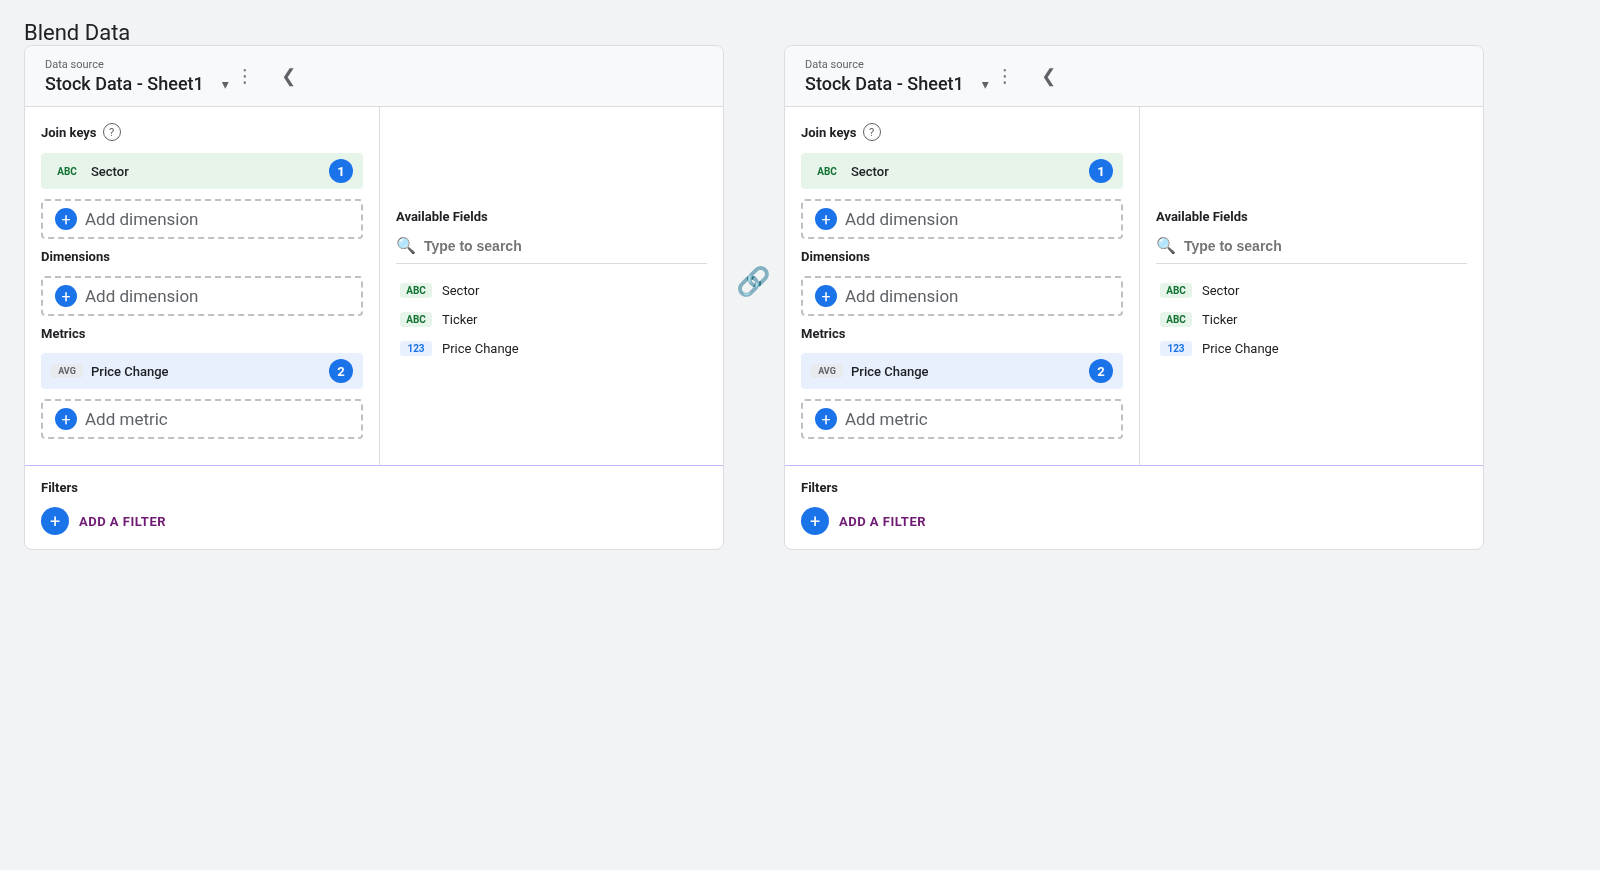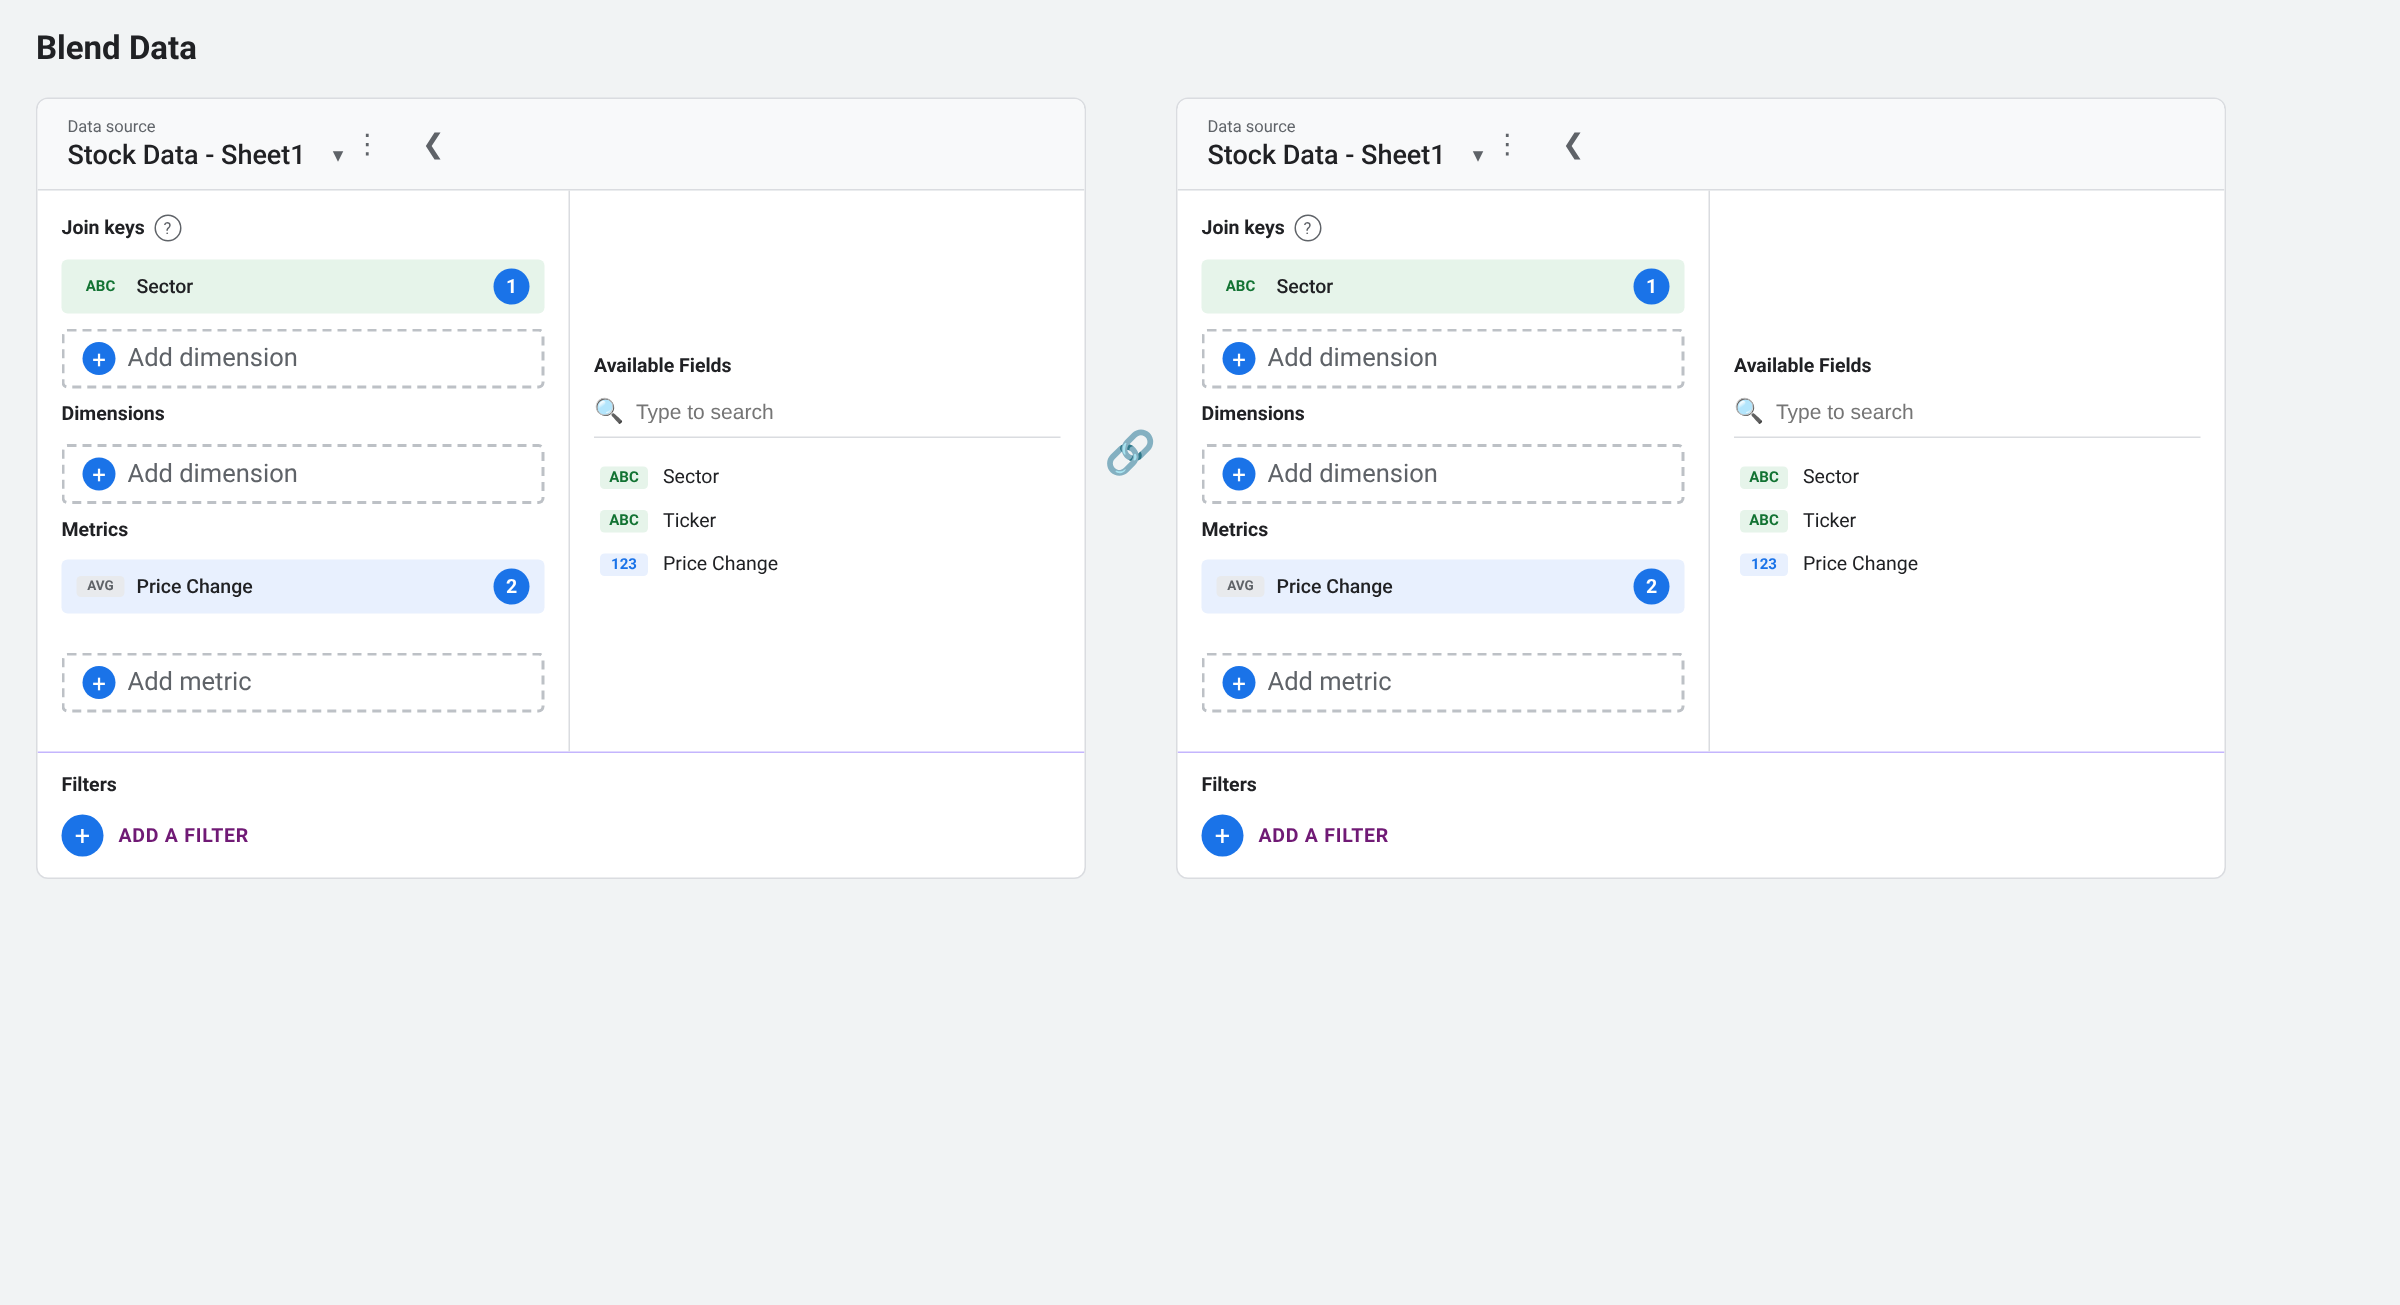--- a/index.html
+++ b/index.html
@@ -4,23 +4,22 @@
   <style>
     * { box-sizing: border-box; margin: 0; padding: 0; }
     body {
       font-family: 'Google Sans', Roboto, Arial, sans-serif;
       background: #f1f3f4;
       padding: 20px 24px;
       min-height: 870px;
     }
     .page-title {
       font-size: 22px;
-      font-weight: 700;
+      font-weight: 400;
       color: #202124;
-      margin-bottom: 20px;
     }
     .panels-container {
       display: flex;
       gap: 0;
       align-items: flex-start;
     }
     .data-source-panel {
       background: #fff;
       border: 1px solid #dadce0;
       border-radius: 8px;
@@ -172,21 +171,21 @@
     .add-row-label {
       font-size: 17px;
       color: #5f6368;
     }
     .metric-row {
       display: flex;
       align-items: center;
       background: #e8f0fe;
       border-radius: 4px;
       padding: 6px 10px;
-      margin-bottom: 26px;
+      margin-bottom: 10px;
       gap: 8px;
     }
     .search-box {
       display: flex;
       align-items: center;
       gap: 8px;
       border-bottom: 1px solid #dadce0;
       padding-bottom: 8px;
       margin-bottom: 12px;
     }
@@ -194,20 +193,21 @@
       color: #5f6368;
       font-size: 16px;
     }
     .search-input {
       border: none;
       outline: none;
       font-size: 14px;
       color: #1d4ed8;
       flex: 1;
       background: transparent;
+      font-weight: bold;
     }
     .available-field-row {
       display: flex;
       align-items: center;
       gap: 10px;
       padding: 7px 4px;
       cursor: pointer;
       border-radius: 4px;
     }
     .available-field-name {

